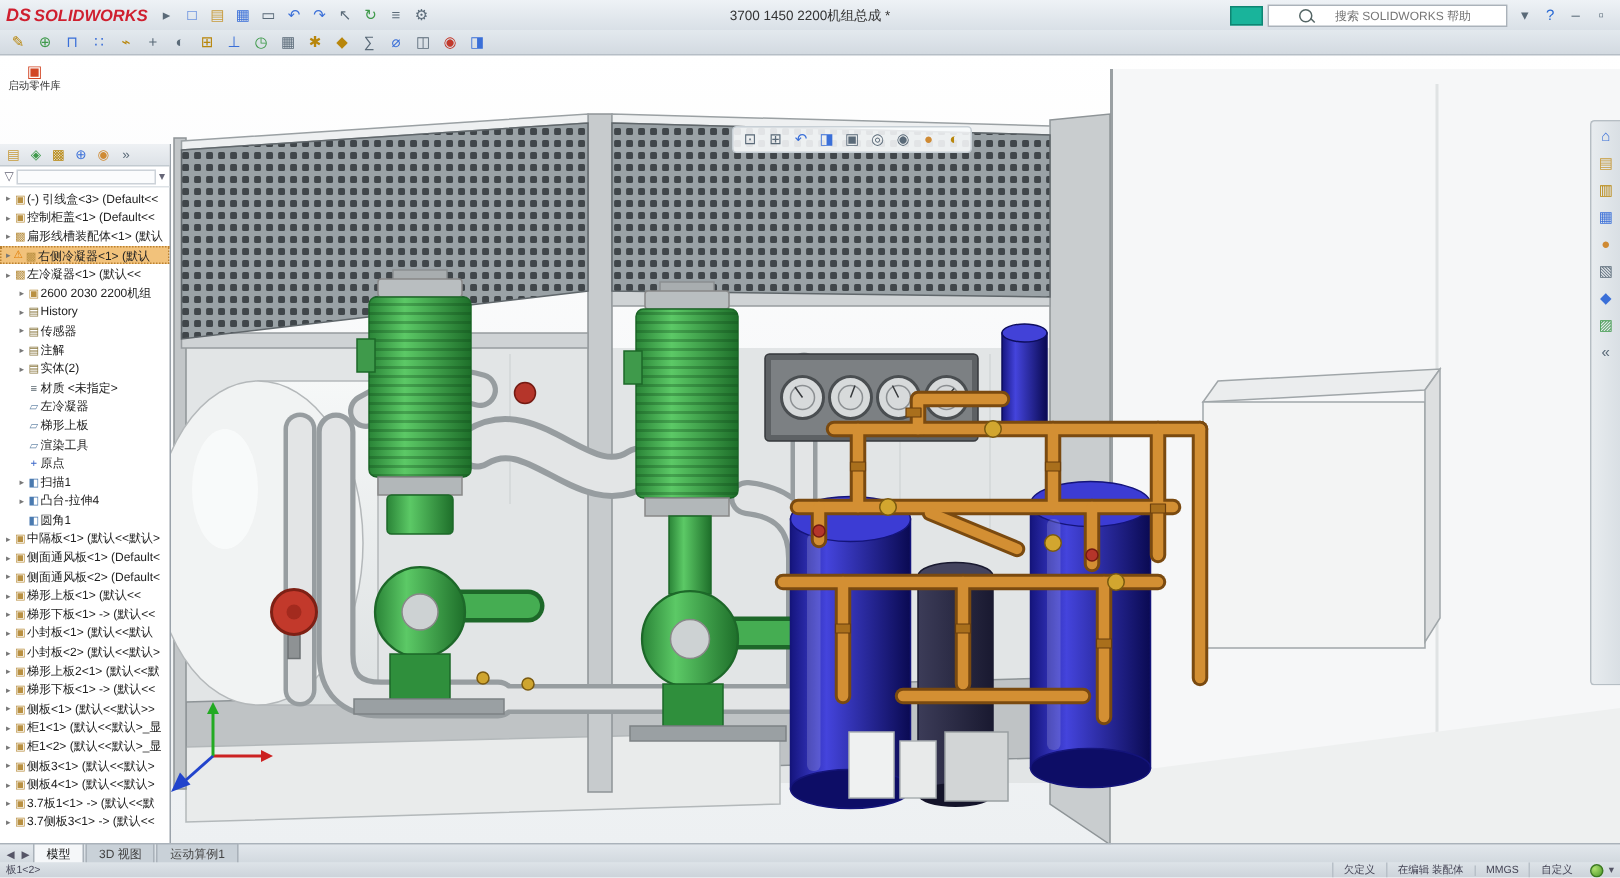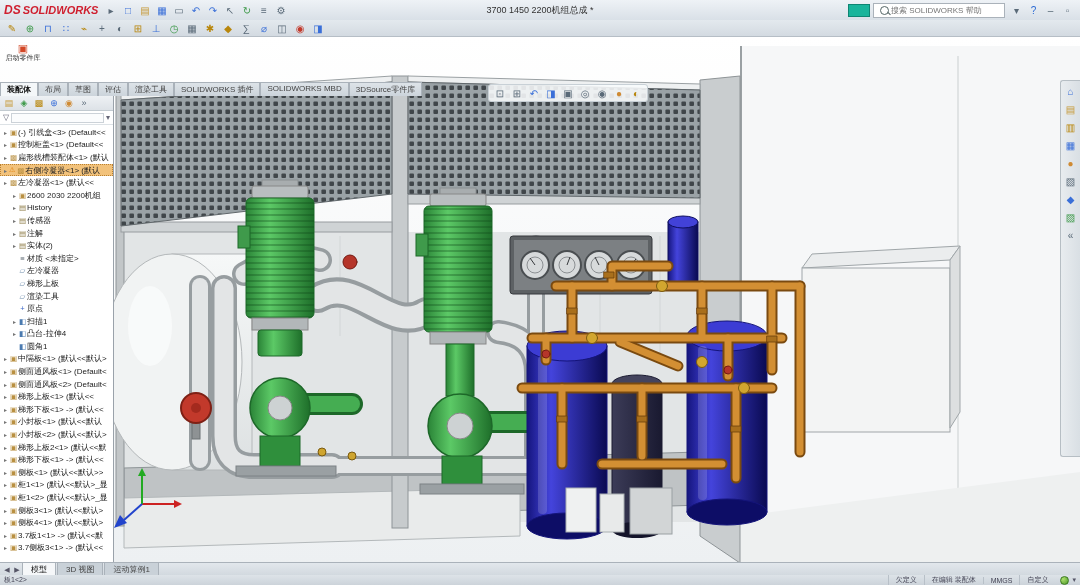--- a/index.html
+++ b/index.html
@@ -10,22 +10,22 @@
             gap:1px;padding:0 4px;background:linear-gradient(#eef2f6,#d9e0e7);
             border-bottom:1px solid #b6bec6;z-index:10;}
   .logo{display:flex;align-items:baseline;gap:2px;font-weight:bold;font-style:italic;
         color:#cf1f2f;font-size:11px;margin-right:3px;white-space:nowrap;text-align:right;}
   .logo .mark{font-size:12px;}
   .tbi,.tbi2,.hui,.tpi,.pti{display:inline-flex;align-items:center;justify-content:center;cursor:default;}
   .tbi{width:17px;height:16px;font-size:10px;}
   .doc-title{position:absolute;left:50%;transform:translateX(-50%);font-size:9px;color:#333;white-space:nowrap;}
   .tb-right{margin-left:auto;display:flex;align-items:center;gap:3px;}
   .badge{width:20px;height:11px;background:#19b49b;border:1px solid #0e8573;}
-  .search{display:flex;align-items:center;gap:0;background:#fff;border:1px solid #aab2ba;
-          height:13px;padding:0 6px;width:118px;}
+  .search{display:flex;align-items:center;gap:13px;background:#fff;border:1px solid #aab2ba;
+          height:13px;padding:0 20px;width:118px;}
   .mag{width:7px;height:7px;border:1.2px solid #566;border-radius:50%;position:relative;flex:none;}
   .mag::after{content:"";position:absolute;width:4px;height:1.2px;background:#566;
               transform:rotate(45deg);right:-3px;bottom:-1px;}
   .search input{border:0;outline:0;flex:1;font-size:8px;color:#667;background:transparent;min-width:0;}
   
   .toolbar2{position:absolute;top:20px;left:0;right:0;height:16px;display:flex;align-items:center;
             padding:0 3px;background:linear-gradient(#e3e9ee,#d3dae1);border-bottom:1px solid #b6bec6;z-index:10;}
   .tbi2{width:18px;height:15px;font-size:10px;}
   
   .viewport{position:absolute;top:36px;left:0;width:1080px;height:527px;background:#fff;overflow:hidden;}
@@ -391,30 +391,20 @@
       <line x1="142" y1="468" x2="124" y2="484" stroke="#2244cc"></line>
       <polygon points="120,479 114,492 127,487" fill="#2244cc" stroke="none"></polygon>
     </g>
   </svg>
 
   <div class="launch-btn">
     <span class="ic" style="color:#d24726;">▣</span>
     <span>启动零件库</span>
   </div>
 
-  <div class="cmdtabs">
-      <div class="cmdtab active">装配体</div>
-      <div class="cmdtab">布局</div>
-      <div class="cmdtab">草图</div>
-      <div class="cmdtab">评估</div>
-      <div class="cmdtab">渲染工具</div>
-      <div class="cmdtab">SOLIDWORKS 插件</div>
-      <div class="cmdtab">SOLIDWORKS MBD</div>
-      <div class="cmdtab">3DSource零件库</div>
-    </div>
 
   <div class="headsup">
       <span class="hui" style="color: rgb(90, 106, 120);">⊡</span>
       <span class="hui" style="color: rgb(90, 106, 120);">⊞</span>
       <span class="hui" style="color: rgb(58, 111, 216);">↶</span>
       <span class="hui" style="color: rgb(58, 111, 216);">◨</span>
       <span class="hui" style="color: rgb(90, 106, 120);">▣</span>
       <span class="hui" style="color: rgb(90, 106, 120);">◎</span>
       <span class="hui" style="color: rgb(90, 106, 120);">◉</span>
       <span class="hui" style="color: rgb(207, 138, 51);">●</span>

